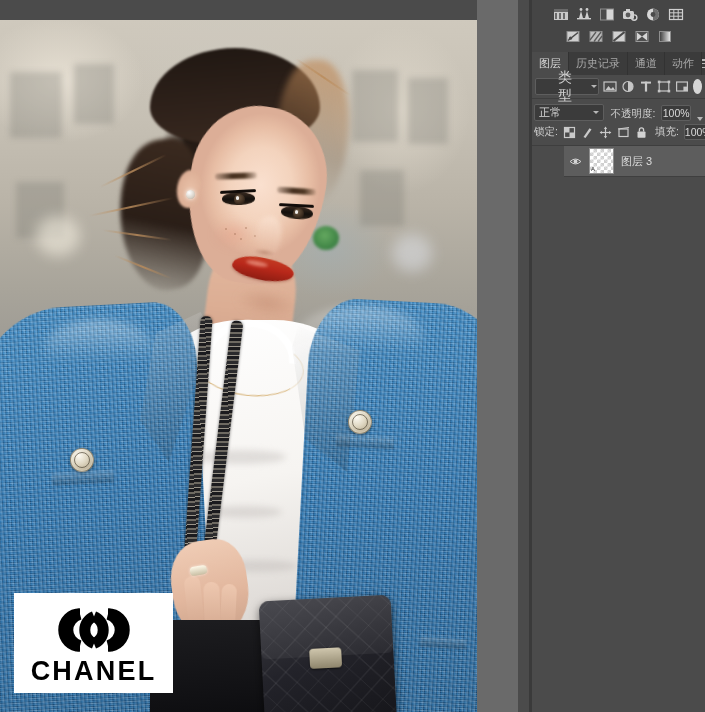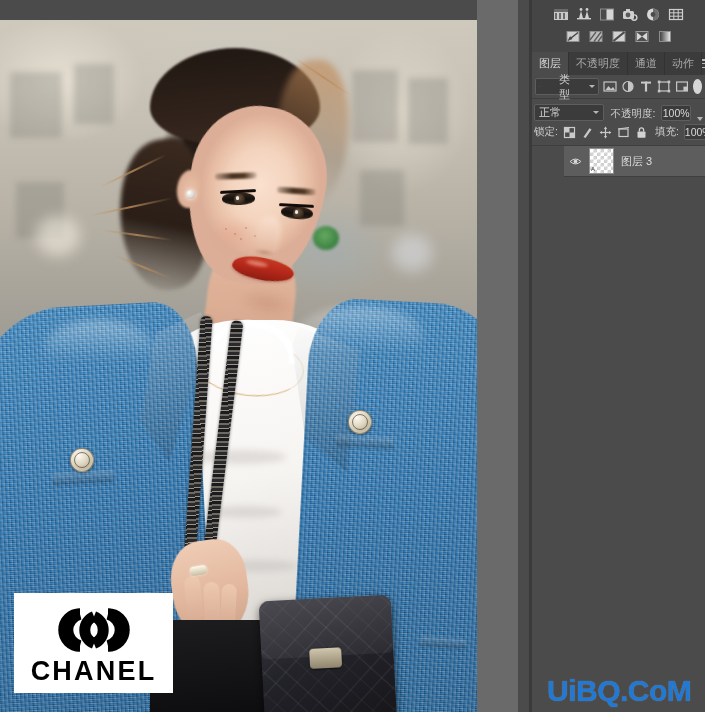--- a/index.html
+++ b/index.html
@@ -610,21 +610,21 @@
   }
   #kind-select {
     display: flex;
     align-items: center;
     gap: 19px;
     width: 64px; height: 17px;
     background: #3b3b3b;
     border: 1px solid #5e5e5e;
     border-radius: 2px;
     padding: 0 3px;
-    font-size: 11px;
+    font-size: 14px;
     color: #d2d2d2;
   }
   .mini-caret {
     margin-left: auto;
     width: 0; height: 0;
     border-left: 3px solid transparent;
     border-right: 3px solid transparent;
     border-top: 3.5px solid #b6b6b6;
   }
   .kind-ico { width: 14px; height: 13px; flex: none; }
@@ -956,21 +956,21 @@
                   <stop offset="1" stop-color="#efefef"></stop>
               </linearGradient>
             </defs>
             <rect x="2.5" y="2.5" width="11" height="10" fill="url(#gmg)" stroke="#8e8e8e"></rect>
           </svg>
         </div>
       </div>
 
       <div id="tab-bar">
         <div class="tab active">图层</div>
-        <div class="tab">不透明度</div>
+        <div class="tab">历史记录</div>
         <div class="tab">通道</div>
         <div class="tab">动作</div>
         <div id="tab-menu">
           <span class="hamburger">
               <i></i>
               <i></i>
               <i></i>
             </span>
         </div>
       </div>
@@ -1078,15 +1078,14 @@
             </span>
             <span class="layer-name">图层 3</span>
           </div>
 
 
         </div>
       </div>
     </div>
   </div>
 
-  <div id="watermark">UiBQ.CoM</div>
 
 </div>
 
 </body></html>

